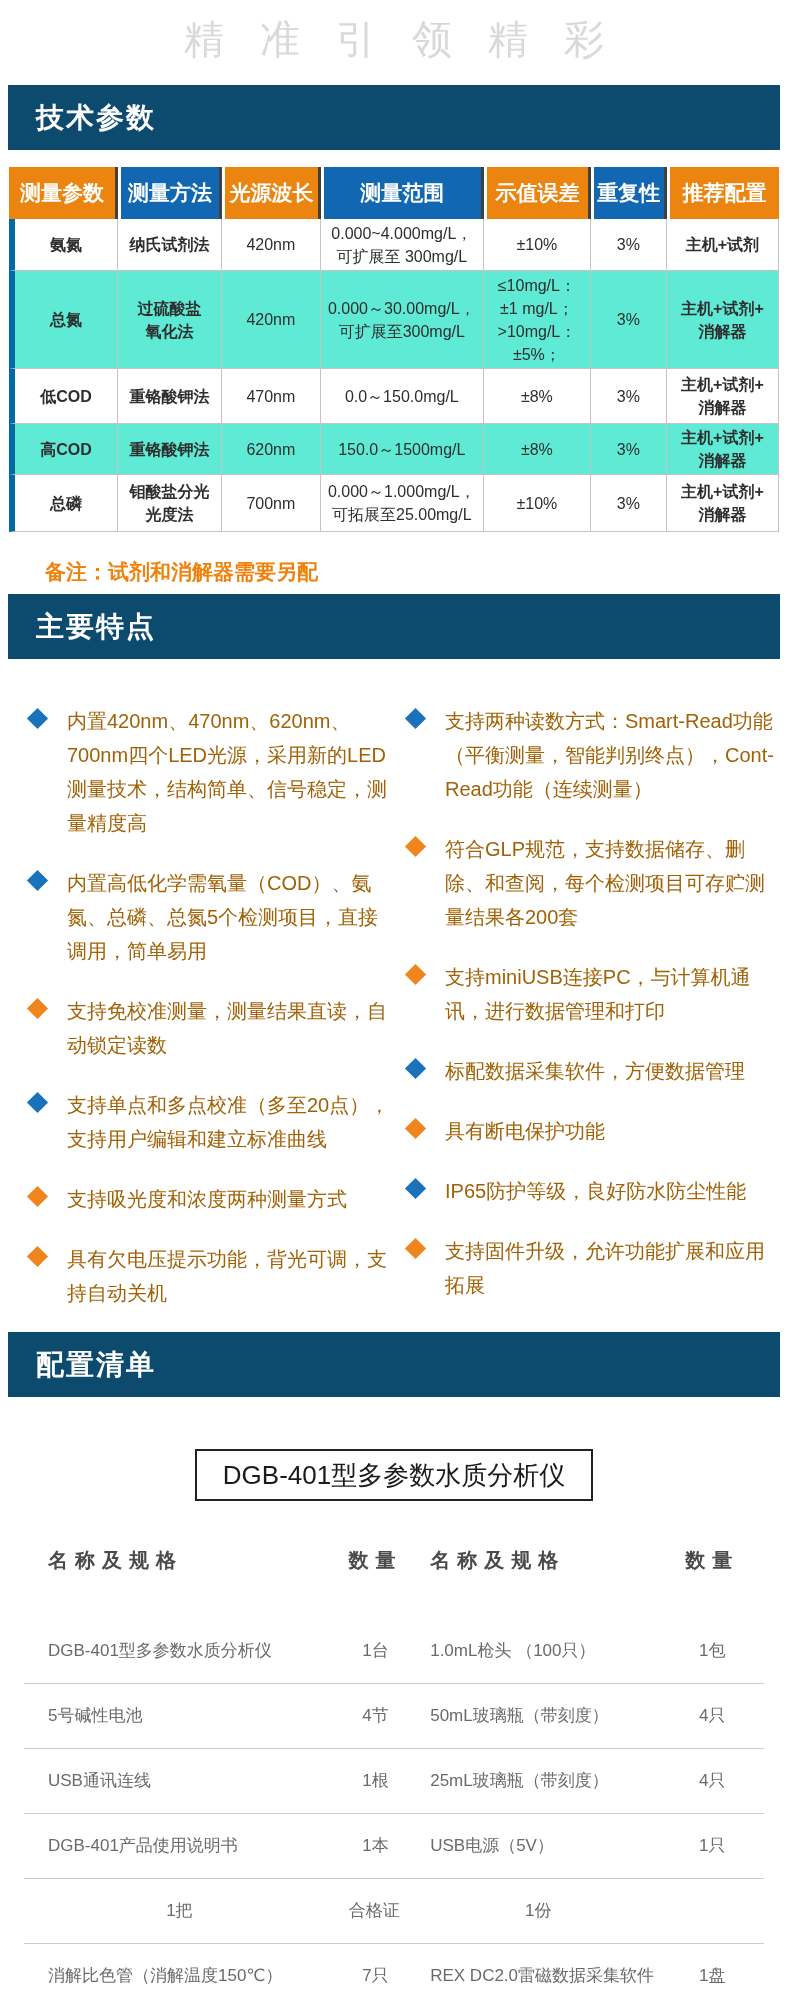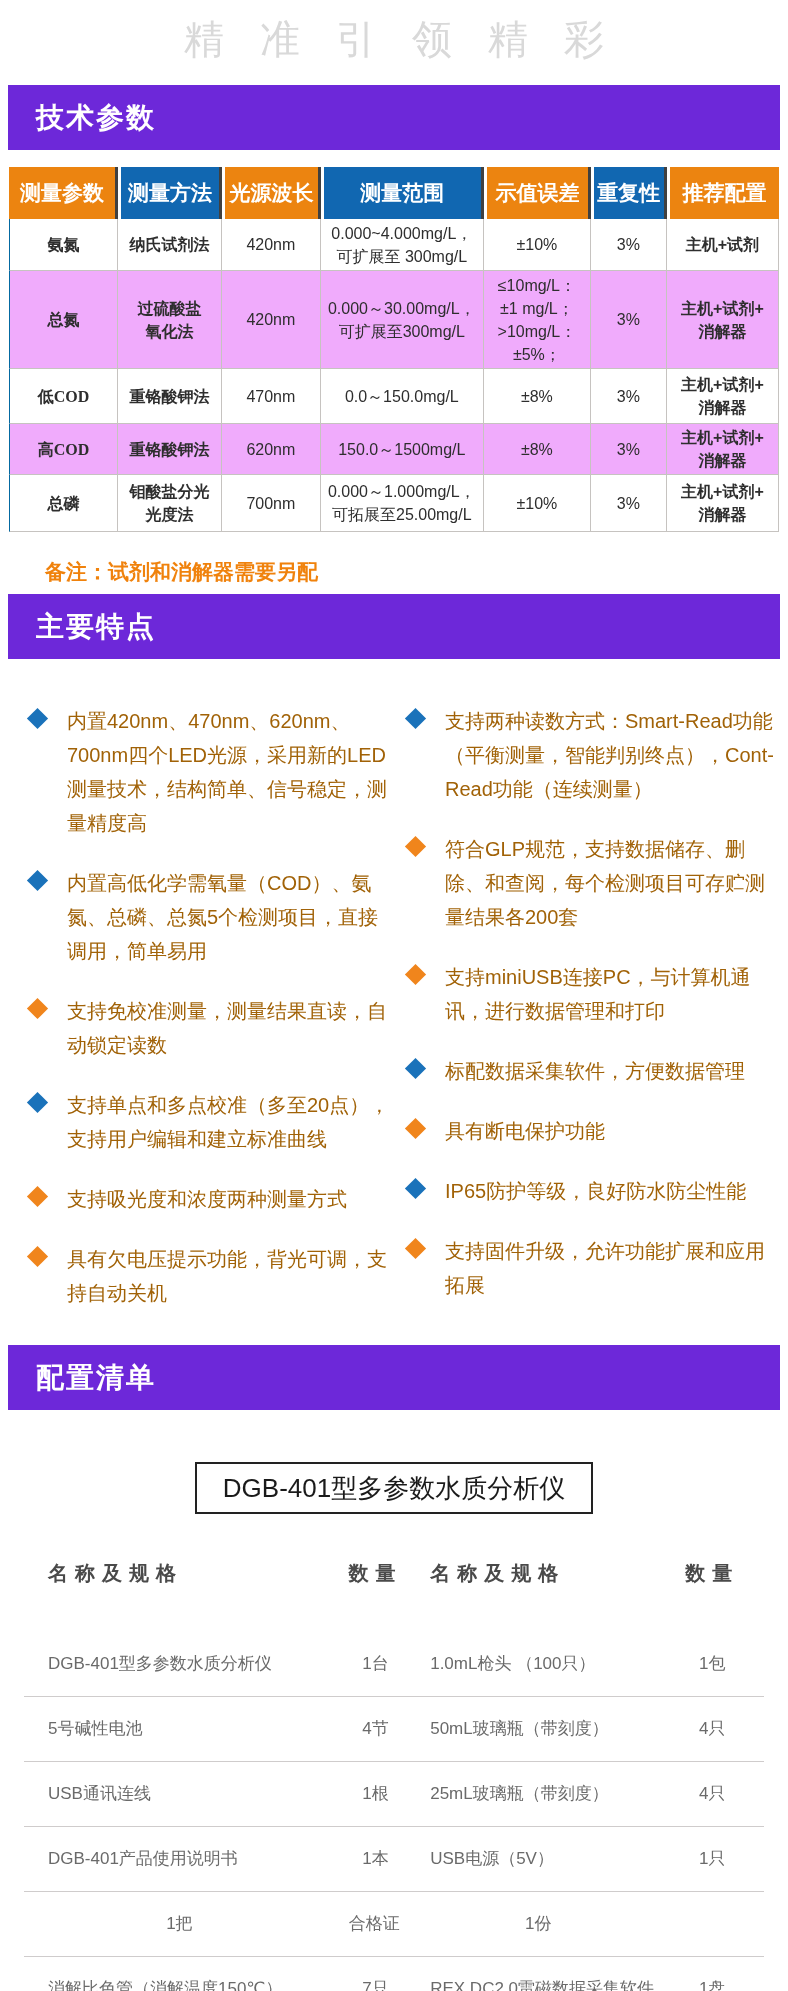--- a/index.html
+++ b/index.html
@@ -4,42 +4,42 @@
 <style>
   html,body{margin:0;padding:0;background:#fff;}
   .page{width:788px;height:1991px;background:#fff;overflow:hidden;
         font-family:"Liberation Sans","DejaVu Sans",sans-serif;box-sizing:border-box;}
 
   
   .watermark{padding-top:14px;text-align:center;font-size:40px;font-weight:normal;
              color:#d9d9d9;letter-spacing:36px;text-indent:36px;line-height:50px;}
 
   
-  .section-bar{margin:0 8px;background:#6d28d9;color:#fff;font-size:28px;font-weight:bold;
+  .section-bar{margin:0 8px;background:#0c4a6e;color:#fff;font-size:28px;font-weight:bold;
                padding:16px 0 16px 28px;line-height:33px;letter-spacing:2px;}
   .bar-tech{margin-top:21px;}
   .bar-features{margin-top:8px;}
-  .bar-config{margin-top:17px;}
+  .bar-config{margin-top:4px;}
 
   
   .ttable{margin:17px 9px 0 9px;}
   .trow{display:grid;grid-template-columns:105fr 100fr 95fr 157fr 103fr 73fr 108fr;}
   .trow.head{min-height:52px;}
   .th{display:flex;align-items:center;justify-content:center;color:#fff;font-weight:bold;
       font-size:21px;border-left:3px solid #fff;border-right:3px solid #404040;}
   .th:first-child{border-left:0;}
   .th:last-child{border-right:0;}
   .th.o{background:#ec8410;}
   .th.b{background:#1167b1;}
   .td{display:flex;align-items:center;justify-content:center;text-align:center;
       color:#2e2e2e;font-size:16px;line-height:23px;white-space:pre-line;
       border-right:1px solid #c6c3c0;border-bottom:1px solid #c6c3c0;padding:2px 3px;}
-  .td:first-child{border-left:1px solid #0369a1;font-family:Liberation Serif, serif;}
+  .td:first-child{border-left:6px solid #0369a1;}
   .td.cn{font-weight:bold;}
-  .trow.gray .td{background:#f0abfc;}
+  .trow.gray .td{background:#5eead4;}
   .r0{min-height:52px;} .r1{min-height:98px;} .r2{min-height:55px;}
   .r3{min-height:50px;} .r4{min-height:57px;}
 
   .note{margin:26px 0 0 45px;color:#f0820c;font-size:21px;font-weight:bold;line-height:28px;}
 
   
   .features{box-sizing:border-box;height:669px;padding:45px 10px 0 30px;display:grid;
             grid-template-columns:378px 1fr;overflow:hidden;}
   .feat{display:flex;margin-bottom:26px;}
   .fcol-right .feat{margin-bottom:26px;}

